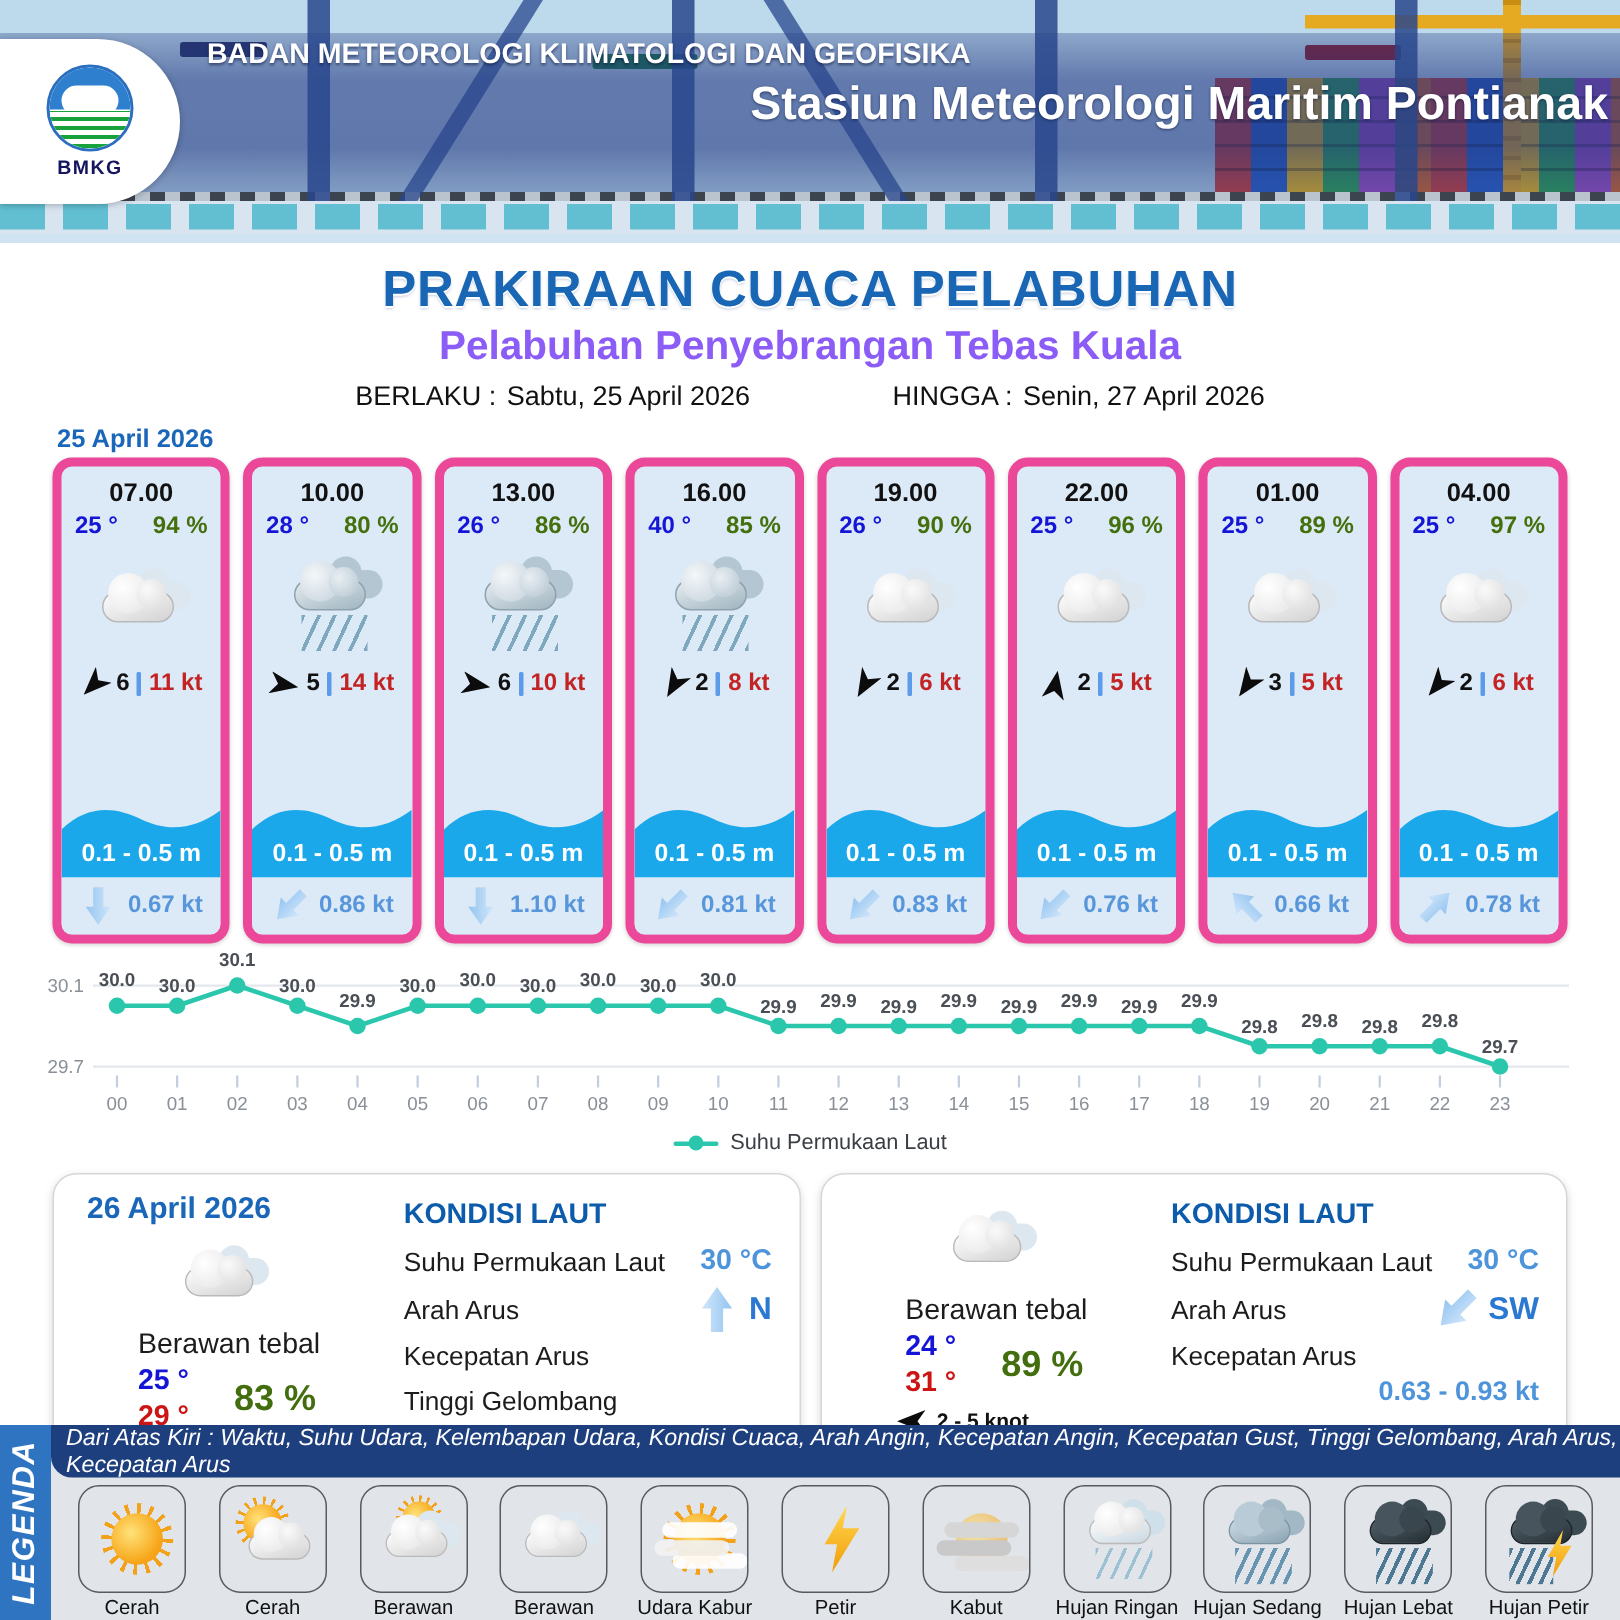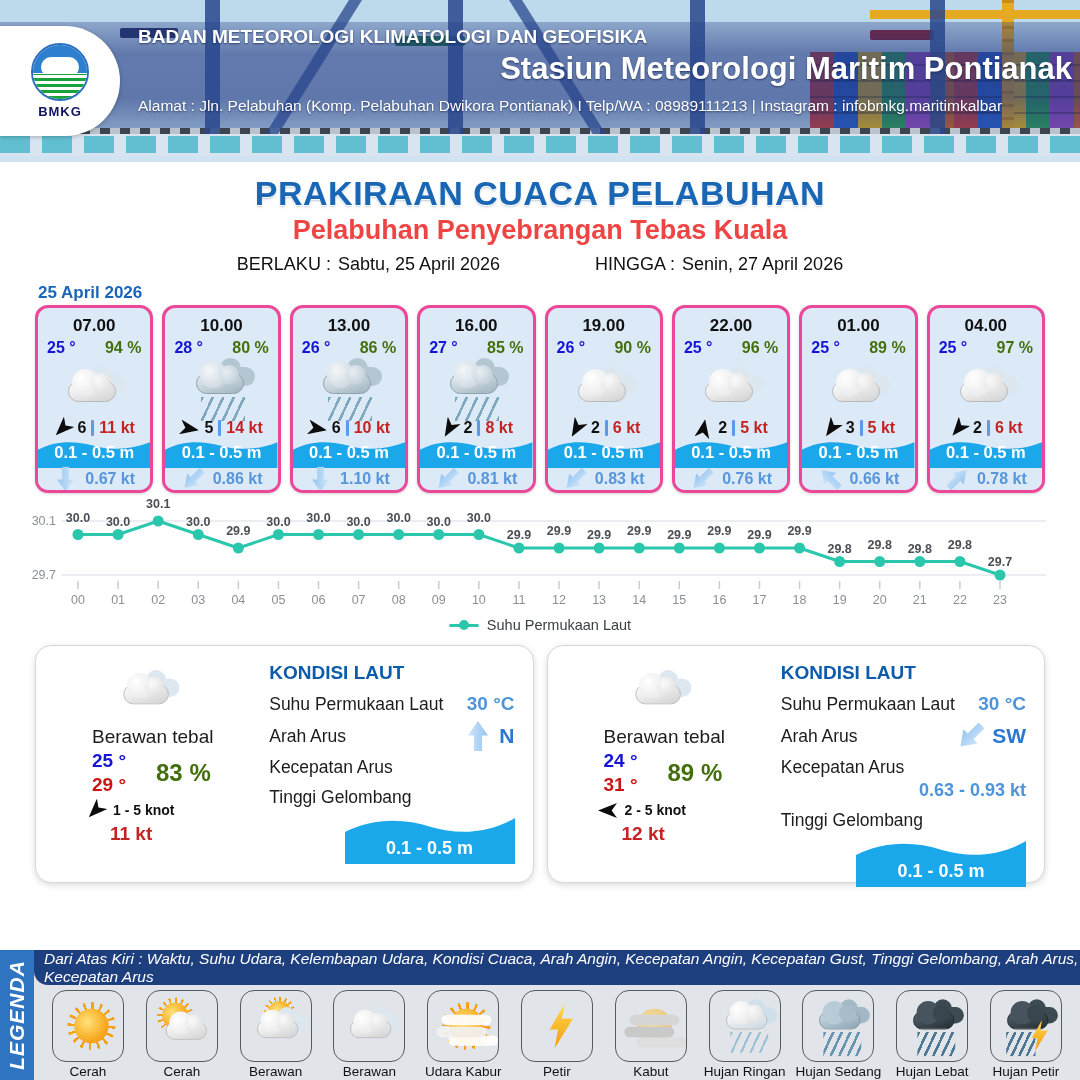--- a/index.html
+++ b/index.html
@@ -45,29 +45,29 @@
   .hdr-text { position:absolute; left:138px; top:26px; right:8px; z-index:5; color:#fff;
     text-shadow:0 1px 2px rgba(10,20,60,.6); }
   .hdr-org { font-size:19px; font-weight:bold; }
   .hdr-station { font-size:31px; font-weight:bold; margin-top:3px;text-align:right; }
   .hdr-address { font-size:15.5px; margin-top:10px; }
   .hdr-strip { height:6px; background:#cfe3f2; }
 
   
   .main-title { text-align:center; margin-top:12px; font-size:34px; font-weight:bold;
     color:#1866b4; letter-spacing:.5px; text-shadow:0 1px 0 #fff, 0 2px 2px rgba(20,60,120,.25); }
-  .sub-title { text-align:center; font-size:27px; font-weight:bold; color:#ef4444; margin-top:2px; }
+  .sub-title { text-align:center; font-size:27px; font-weight:bold; color:#8b5cf6; margin-top:2px; }
   .valid-row { display:flex; justify-content:center; gap:95px; margin-top:8px; font-size:18px; }
   .valid-row b { font-weight:normal; margin-right:7px; }
   .date-label { margin:8px 0 2px 38px; color:#1a66b8; font-weight:bold; font-size:17px; }
 
   
   .cards { display:flex; gap:9px; margin:2px 35px 0; }
-  .card { flex:1; background:#dce9f7; border:3px solid #ec4899; border-radius:13px;
-    overflow:hidden; box-shadow:0 1px 3px rgba(0,0,0,.18); height:188px;
+  .card { flex:1; background:#dce9f7; border:6px solid #ec4899; border-radius:13px;
+    overflow:hidden; box-shadow:0 1px 3px rgba(0,0,0,.18); height:324px;
     display:flex; flex-direction:column; }
   .card .time { text-align:center; font-weight:bold; font-size:17px; padding-top:8px; }
   .th-row { display:flex; justify-content:space-between; padding:3px 9px 0; font-weight:bold; font-size:16px; }
   .temp { color:#1515d6; } .rh { color:#43700c; }
   .icon-area { height:82px; display:flex; align-items:center; justify-content:center; }
   .wind-row { display:flex; align-items:center; justify-content:center; gap:5px;
     font-weight:bold; font-size:16px; height:28px; }
   .wspd { color:#111; }
   .pipe { display:inline-block; width:3px; height:16px; background:#5b9bea; border-radius:1px; }
   .gust { color:#c42323; }
@@ -231,21 +231,20 @@
     <div class="logo-circle">
       <span class="lc-top"></span>
         <span class="lc-cloud"></span>
         <span class="lc-green"></span>
     </div>
     <div class="logo-text">BMKG</div>
   </div>
   <div class="hdr-text">
     <div class="hdr-org">BADAN METEOROLOGI KLIMATOLOGI DAN GEOFISIKA</div>
     <div class="hdr-station">Stasiun Meteorologi Maritim Pontianak</div>
-    <div class="hdr-address">Alamat : Jln. Pelabuhan (Komp. Pelabuhan Dwikora Pontianak) I Telp/WA : 08989111213 | Instagram : infobmkg.maritimkalbar</div>
   </div>
 </div>
 <div class="hdr-strip"></div>
 
 <div class="main-title">PRAKIRAAN CUACA PELABUHAN</div>
 <div class="sub-title">Pelabuhan Penyebrangan Tebas Kuala</div>
 <div class="valid-row">
   <span><b>BERLAKU :</b><span>Sabtu, 25 April 2026</span></span>
   <span><b>HINGGA :</b><span>Senin, 27 April 2026</span></span>
 </div>
@@ -341,21 +340,21 @@
       </div>
       <div class="cur-row">
         <span class="blockarrow" style="transform: rotate(90deg);"></span>
         <span>1.10 kt</span>
       </div>
     </div>
 
     <div class="card">
       <div class="time">16.00</div>
       <div class="th-row">
-        <span class="temp">27 °</span>
+        <span class="temp">40 °</span>
         <span class="rh">85 %</span>
       </div>
       <div class="icon-area">
         <div class="wx" data-icon="rain">
           <i class="c1"></i>
           <i class="c2"></i>
           <i class="rain"></i>
         </div>
       </div>
       <div class="wind-row">
@@ -605,20 +604,21 @@
   <div class="chart-legend">
     <span class="cl-swatch"></span>
     <span>Suhu Permukaan Laut</span>
   </div>
 </div>
 
 <div class="daily">
 
     <div class="dcard">
       <div class="dleft">
+        <div class="ddate">26 April 2026</div>
         <div class="wx" data-icon="cloud">
           <i class="c1"></i>
           <i class="c2"></i>
         </div>
         <div class="dcond">Berawan tebal</div>
         <div class="temps">
           <div class="tcol">
             <span class="tmin">25 °</span>
             <span class="tmax">29 °</span>
           </div>

